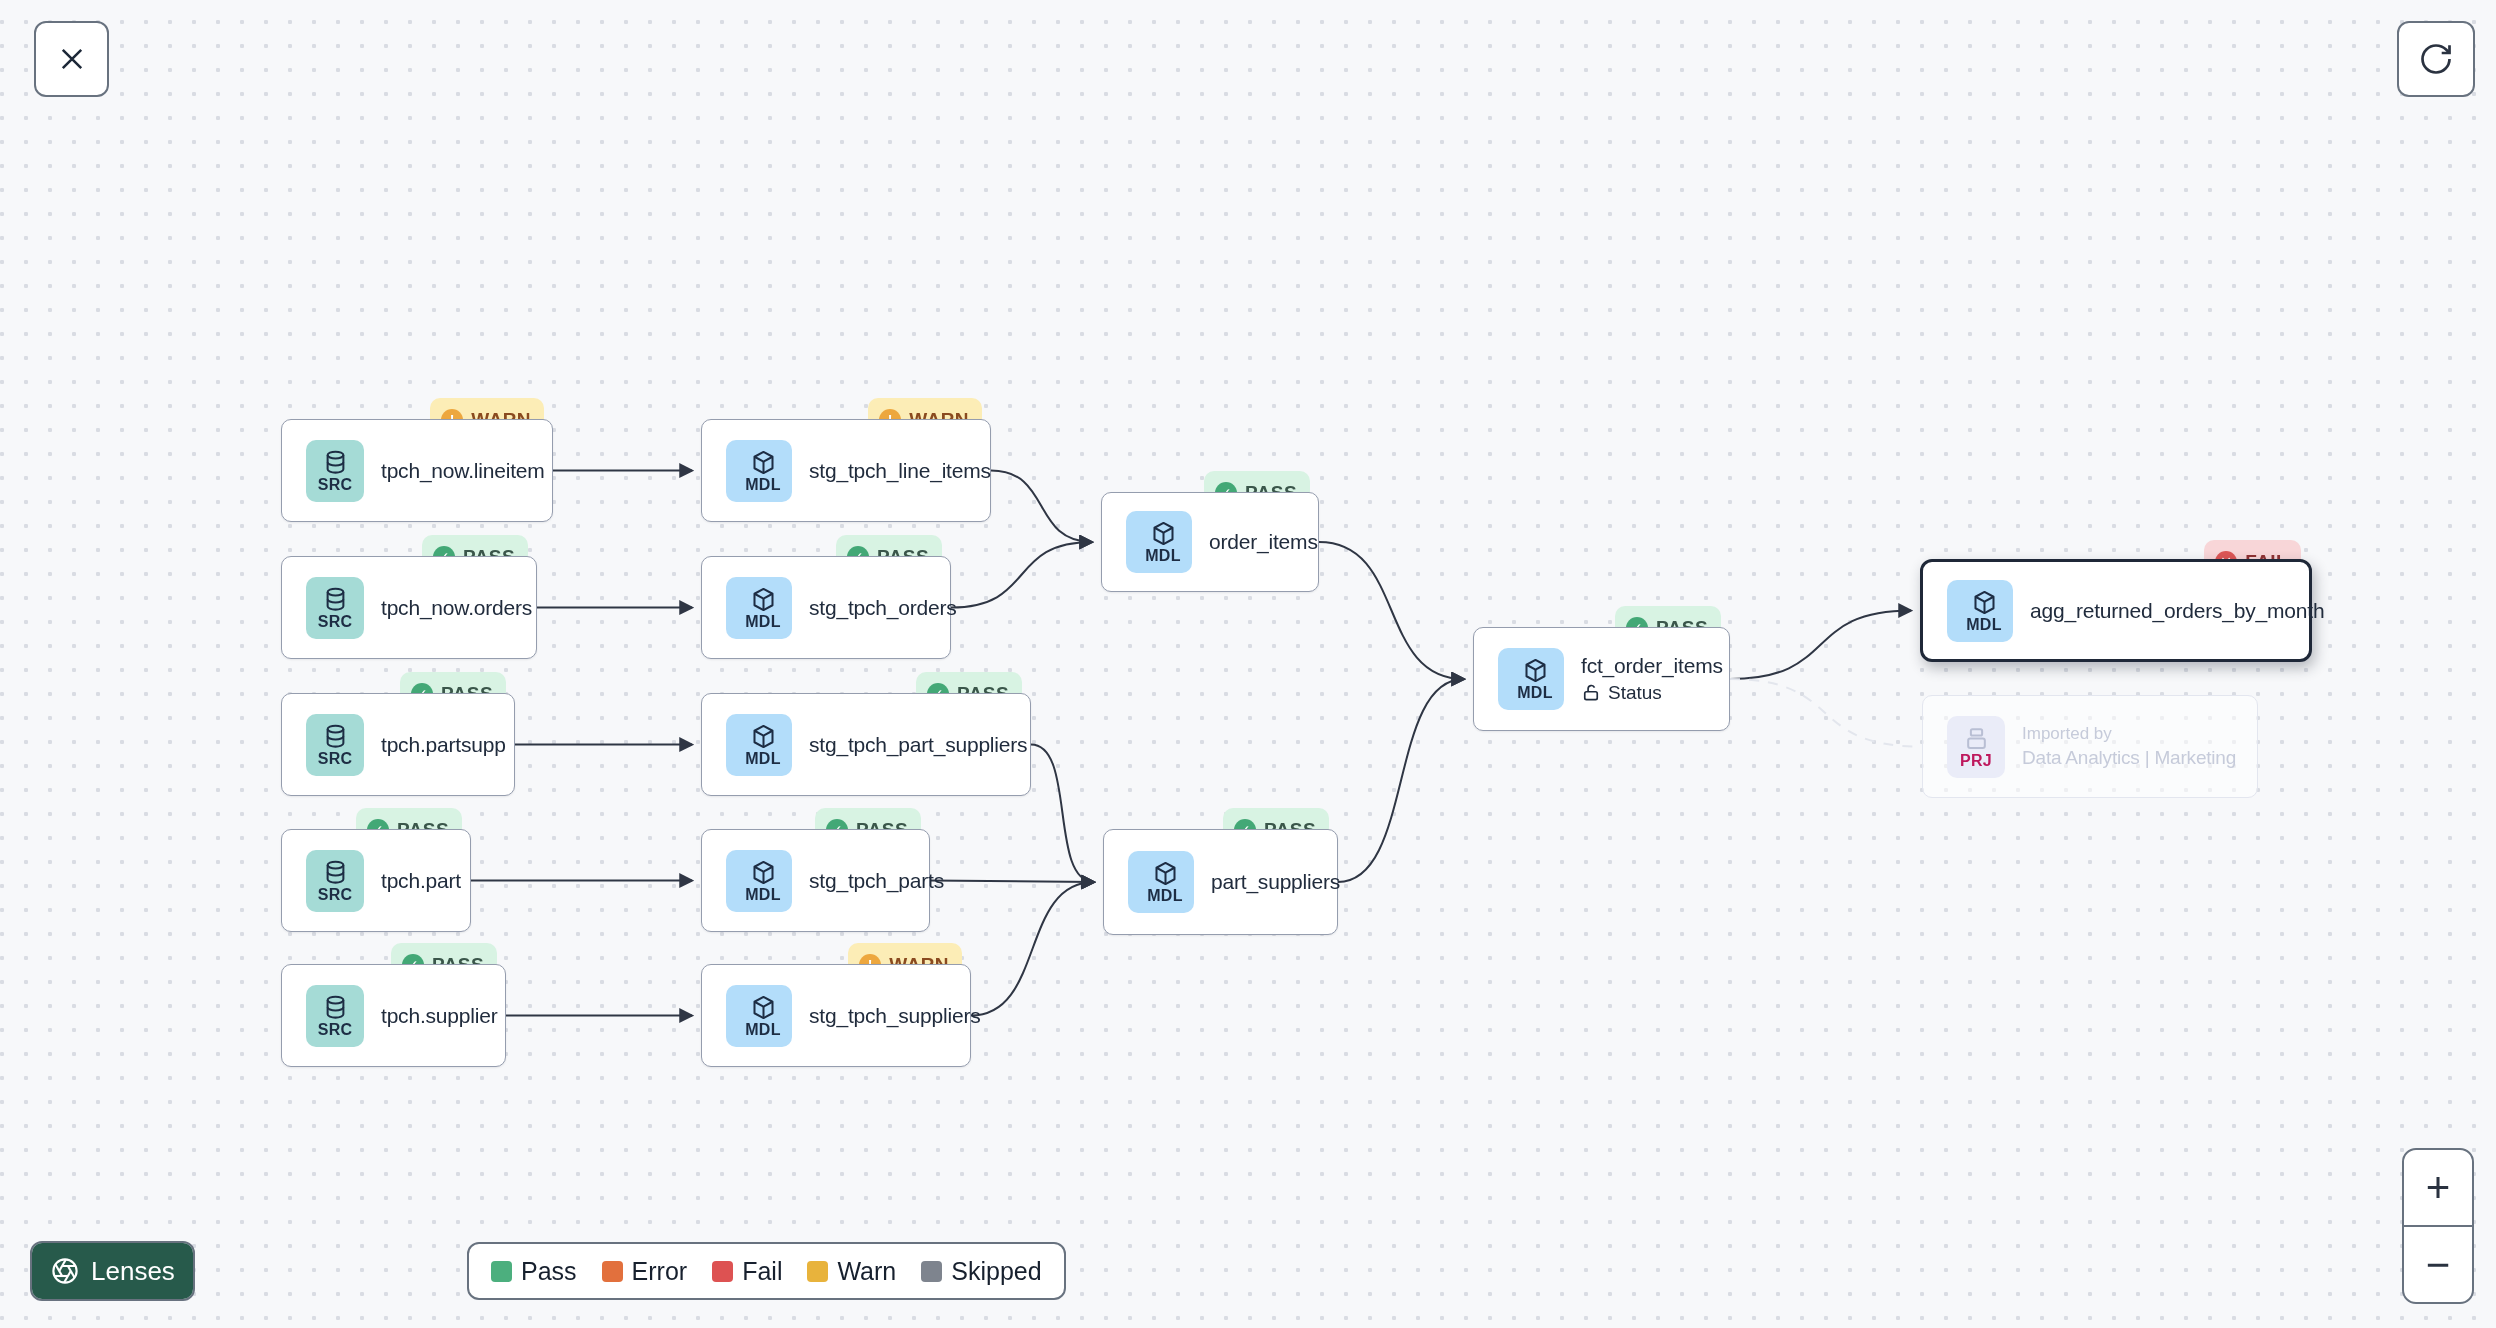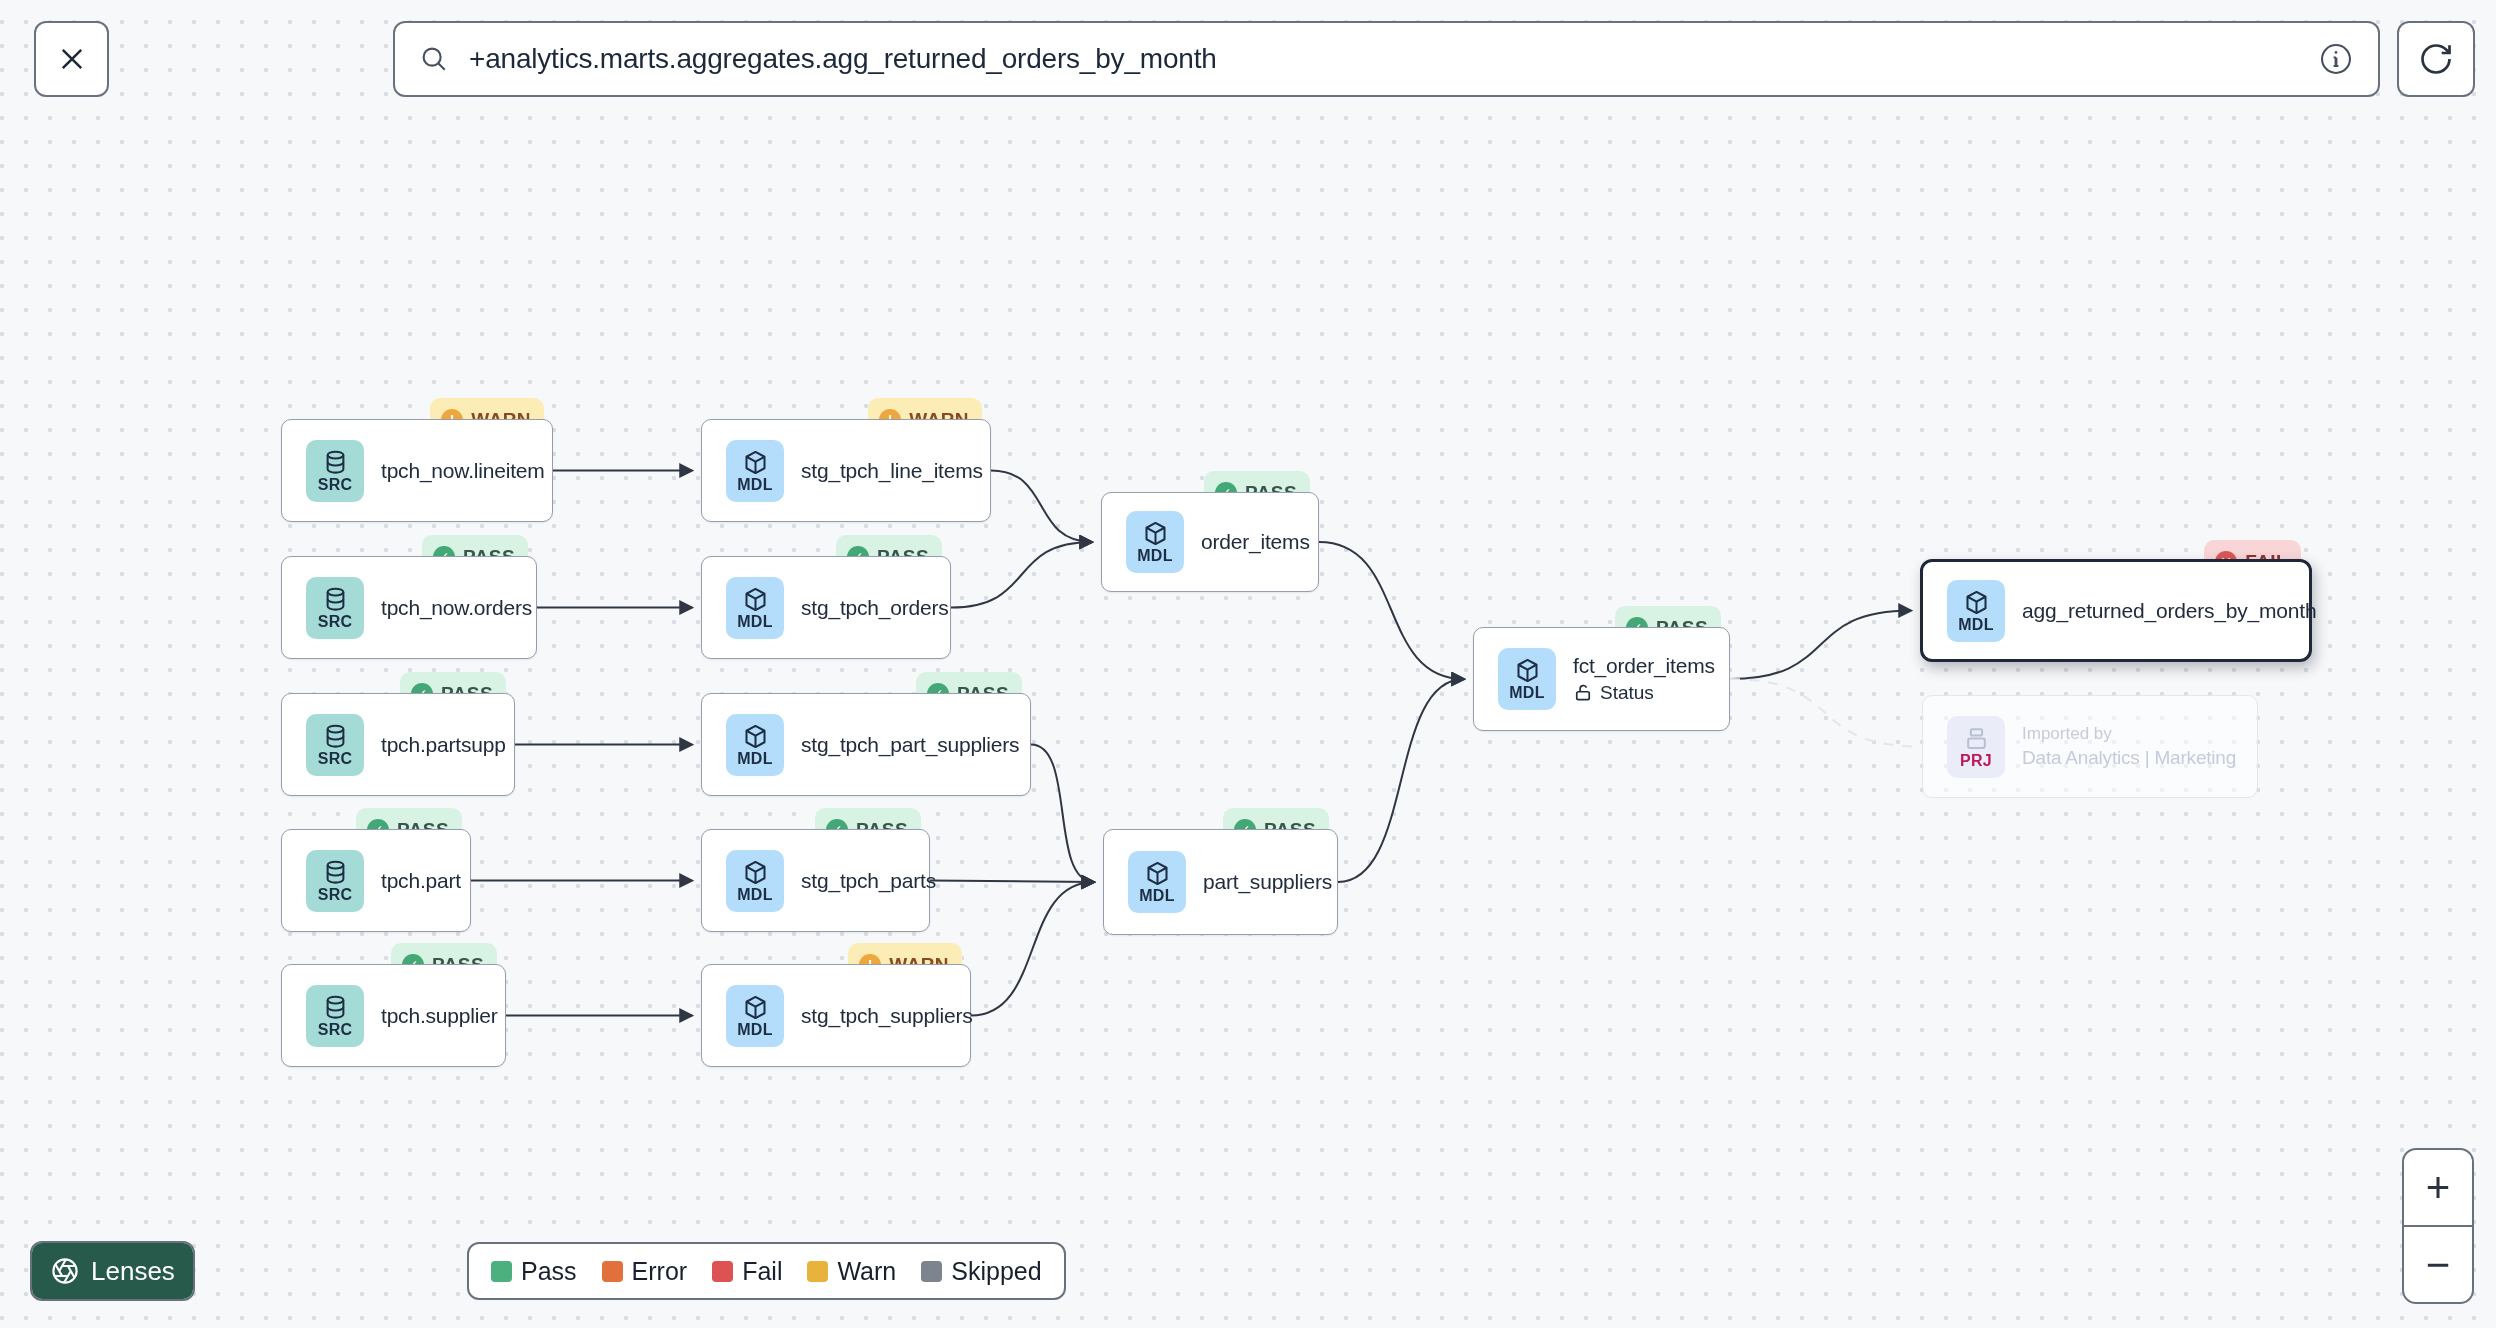--- a/index.html
+++ b/index.html
@@ -41,21 +41,21 @@
     display:flex;align-items:center;gap:17px;padding:0 16px;
     box-shadow:0 1px 2px rgba(20,26,40,.08);cursor:pointer;
   }
   .node.selected{border:3px solid #1f2838;box-shadow:3px 6px 14px rgba(25,32,45,.3);border-radius:12px;}
   .node.ghost{background:rgba(255,255,255,.55);border-color:#e3e6ef;box-shadow:none;}
   .tile{
     width:58px;height:62px;border-radius:10px;flex:none;
     display:flex;flex-direction:column;align-items:center;justify-content:center;gap:1px;margin-left:8px;
   }
   .tile-SRC{background:#a5dbd6;}
-  .tile-MDL{background:#b3ddfa;}
+  .tile-MDL{background:#b3ddfa;padding-left:8px;}
   .tile-PRJ{background:#eaecf8;}
   .tile span{font-size:16px;font-weight:600;color:#1d2d44;letter-spacing:.3px;line-height:1;}
   .tile-PRJ span{color:#be185d;}
   .labels{display:flex;flex-direction:column;justify-content:center;min-width:0;}
   .node-label{font-size:21px;color:#212c3d;letter-spacing:-0.2px;white-space:nowrap;}
   .node-sub{display:flex;align-items:center;gap:7px;font-size:19px;color:#212c3d;margin-top:4px;}
   .ghost .gline1{font-size:17px;color:#c6cbda;}
   .ghost .gline2{font-size:19px;color:#c6cbda;letter-spacing:-0.2px;white-space:nowrap;margin-top:3px;}
   .badge{
     position:absolute;z-index:-1;top:-22px;right:8px;height:43px;box-sizing:border-box;
@@ -388,33 +388,20 @@
              <span class="gline2">Data Analytics | Marketing</span>
         </div>
       </div>
     </div>
 
   <div class="btn close-btn">
     <svg width="34" height="34" viewBox="0 0 24 24" fill="none" stroke="#1d2838" stroke-width="1.8">
         <path d="M5.5 5.5l13 13M18.5 5.5l-13 13"></path>
       </svg>
   </div>
-  <div class="searchbar">
-    <svg width="30" height="30" viewBox="0 0 24 24" fill="none" stroke="#47505f" stroke-width="1.7">
-        <circle cx="10.5" cy="10.5" r="6.8"></circle>
-        <path d="M15.6 15.6l5 5"></path>
-      </svg>
-    <input type="text" value="+analytics.marts.aggregates.agg_returned_orders_by_month" style="">
-    <svg width="36" height="36" viewBox="0 0 24 24" fill="none" stroke="#47505f" stroke-width="1.4">
-        <circle cx="12" cy="12" r="9.3"></circle>
-        <path d="M12 11v5.6" stroke-width="1.9"></path>
-        <path d="M10.4 11h1.6M10.4 16.6h3.2" stroke-width="1.3"></path>
-        <circle cx="12" cy="7.6" r="0.9" fill="#47505f" stroke="none"></circle>
-      </svg>
-  </div>
   <div class="btn refresh-btn">
     <svg width="36" height="36" viewBox="0 0 24 24" fill="none" stroke="#2a3240" stroke-width="1.8">
         <path d="M21 12a9 9 0 1 1-9-9c2.5 0 4.9 1 6.7 2.7L21 8"></path>
         <path d="M21 2.8V8h-5.2"></path>
       </svg>
   </div>
 
   <div class="lens-group">
     <div class="lens-left">
       <svg width="30" height="30" viewBox="0 0 24 24" fill="none" stroke="#ffffff" stroke-width="1.7">

